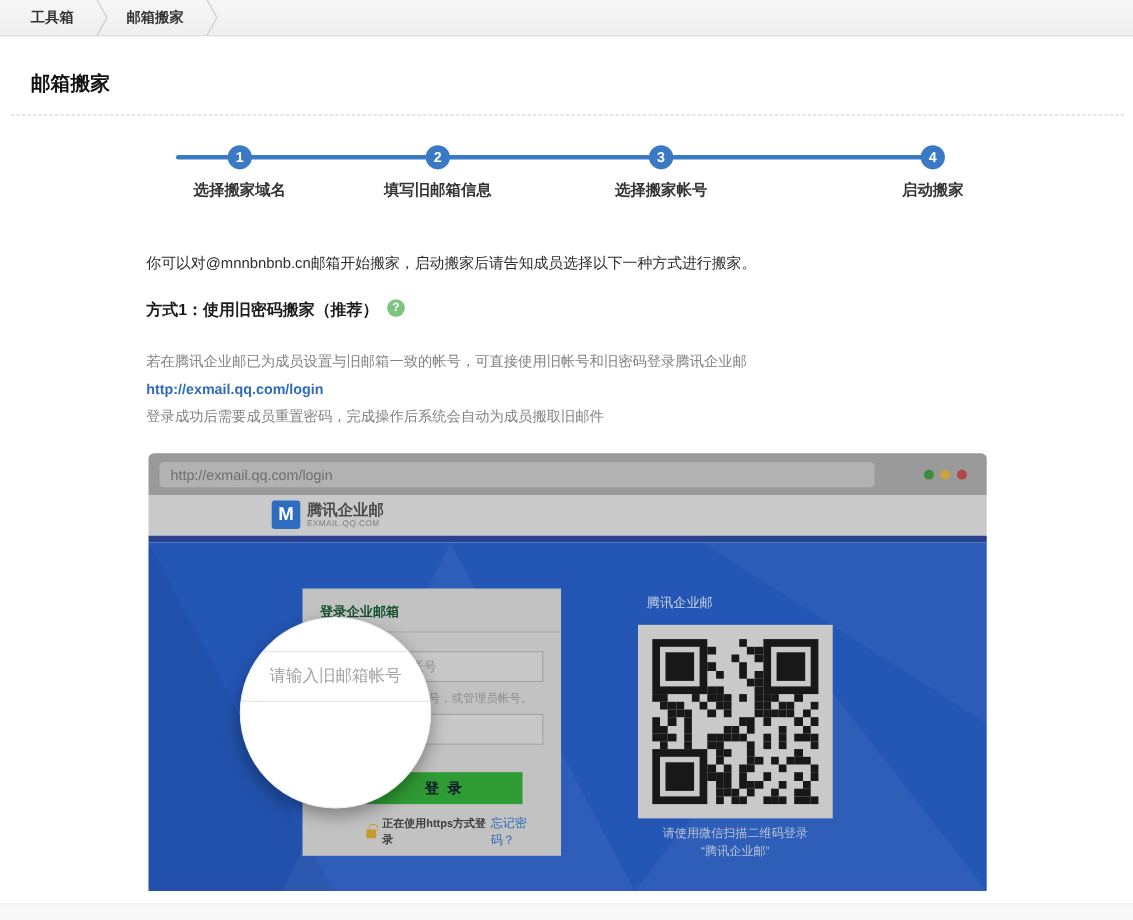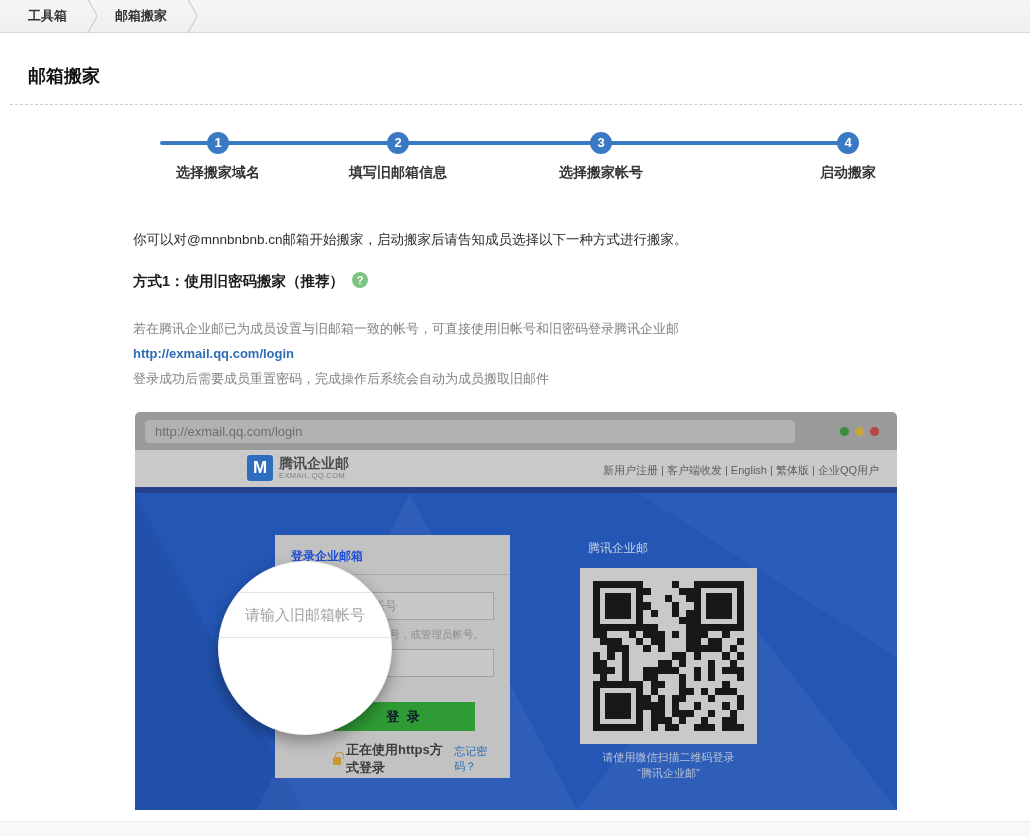--- a/index.html
+++ b/index.html
@@ -64,33 +64,33 @@
 
   .bluearea { position:absolute; top:81px; left:0; right:0; height:317px; background:#2356b5; overflow:hidden; }
   .facet { position:absolute; inset:0; }
   .f1 { background:rgba(0,0,0,.05); clip-path:polygon(0 0,22% 100%,0 100%); }
   .f2 { background:rgba(255,255,255,.05); clip-path:polygon(16% 100%,36% 0,58% 100%); }
   .f3 { background:rgba(255,255,255,.04); clip-path:polygon(66% 0,100% 0,100% 52%); }
   .f4 { background:rgba(255,255,255,.05); clip-path:polygon(58% 100%,79% 35%,100% 100%); }
 
   
   .panel { position:absolute; left:140px; top:42px; width:235px; height:243px; background:#c2c2c2; }
-  .panel-title { padding:13px 15px 9px; font-size:12px; font-weight:bold; color:#1d4ed8;
+  .panel-title { padding:13px 15px 9px; font-size:12px; font-weight:bold; color:#14532d;
     border-bottom:1px solid #a9a9a9; margin:0 1px; }
   .inp { position:absolute; left:16px; right:16px; height:28px; background:#c8c8c8; border:1px solid #a2a2a2;
     font-size:12px; color:#8f8f8f; line-height:26px; padding-left:9px; overflow:hidden; white-space:nowrap; }
   .inp1 { top:57px; } .inp2 { top:114px; }
   .hint { position:absolute; left:104px; top:93px; font-size:10.5px; color:#8d8d8d; white-space:nowrap; }
   .login-btn { position:absolute; left:58px; top:167px; width:142px; height:29px; background:#2f9b35;
     color:#0f172a; font-size:13px; font-weight:bold; text-align:center; line-height:29px; letter-spacing:2px; }
   .https-row { position:absolute; left:58px; right:12px; top:206px; display:flex; align-items:center; }
   .lock { position:relative; width:10px; height:8px; background:#c59a2e; border-radius:1px; margin-right:5px; margin-top:3px; }
   .lock::before { content:""; position:absolute; left:1.5px; top:-5px; width:7px; height:6px;
     border:1.5px solid #c59a2e; border-bottom:none; border-radius:4px 4px 0 0; }
-  .https-text { font-size:13px; font-weight:bold; color:#3d3d3d; }
+  .https-text { font-size:10px; font-weight:bold; color:#3d3d3d; }
   .forgot { margin-left:auto; font-size:11px; color:#2d6cb5; }
 
   
   .wx-title { position:absolute; left:453px; top:47px; font-size:12px; color:#c9d2e2; }
   .qrbox { position:absolute; left:445px; top:75px; width:177px; height:176px; background:#c9c9c9; }
   .qr { position:absolute; left:13px; top:13px; width:151px; height:150px; }
   .qr-grid { position:absolute; inset:0; display:grid;
     grid-template-rows:repeat(21,1fr); grid-template-columns:repeat(21,1fr); }
   .qr-grid div { background:#181818; }
   .finder { position:absolute; width:50px; height:50px; border:7px solid #181818; }
@@ -167,21 +167,20 @@
   </div>
 
   <div class="site-header">
     <div class="logo">
       <div class="logo-box">M</div>
       <div class="logo-texts">
         <div class="logo-name">腾讯企业邮</div>
         <div class="logo-sub">EXMAIL.QQ.COM</div>
       </div>
     </div>
-    <div class="header-links">新用户注册 | 客户端收发 | English | 繁体版 | 企业QQ用户</div>
   </div>
 
   <div class="navy"></div>
 
   <div class="bluearea">
     <div class="facet f1"></div>
     <div class="facet f2"></div>
     <div class="facet f3"></div>
     <div class="facet f4"></div>
 

